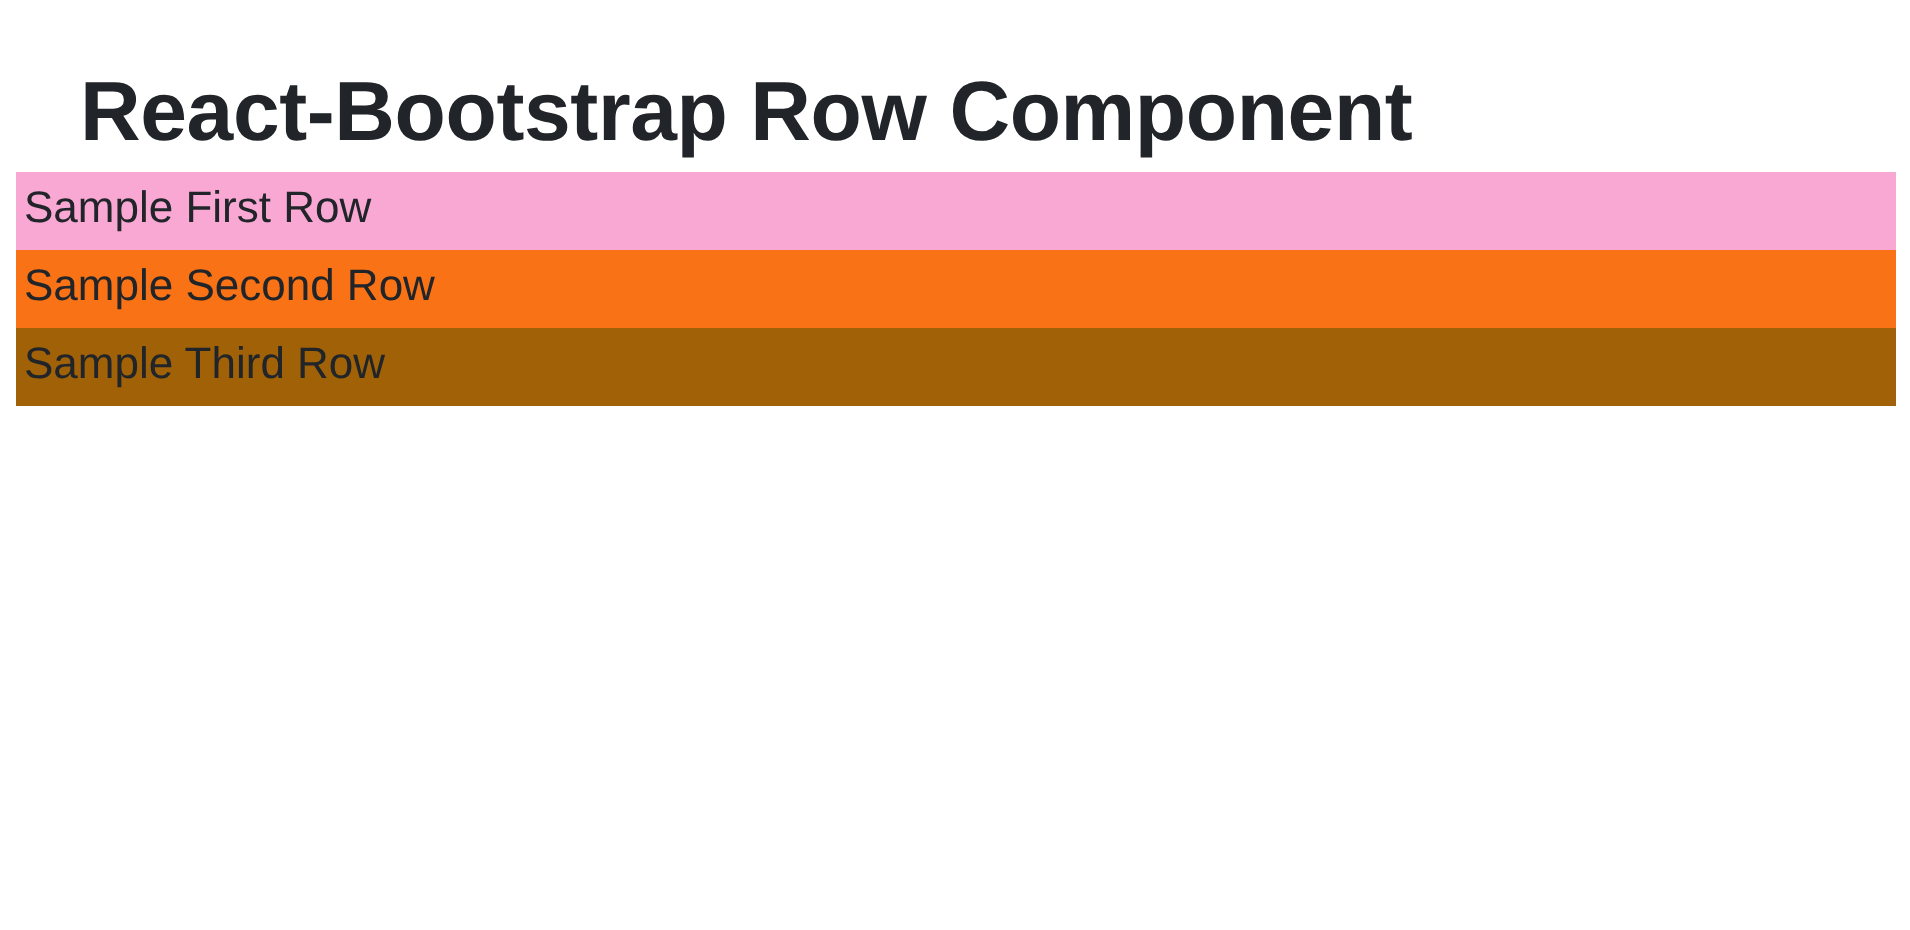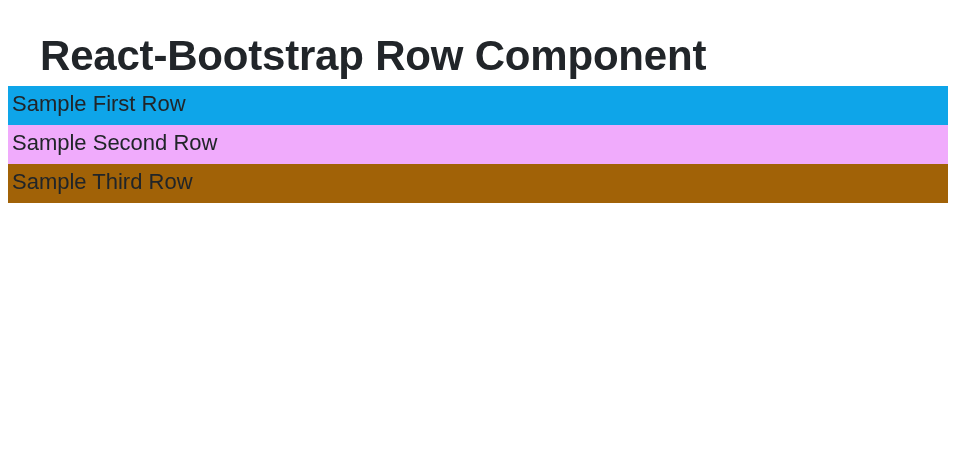--- a/index.html
+++ b/index.html
@@ -61,25 +61,25 @@
 </head>
 <body>
 
 <div class="page">
   <div class="container">
 
     <h1 class="page-title">React-Bootstrap Row Component</h1>
 
     <div class="rows-wrap">
 
-      <div class="row-band" style="background:#0ea5e9">
+      <div class="row-band" style="background:#f9a8d4">
         <span class="row-label">Sample First Row</span>
       </div>
 
-      <div class="row-band" style="background:#f0abfc">
+      <div class="row-band" style="background:#f97316">
         <span class="row-label">Sample Second Row</span>
       </div>
 
       <div class="row-band" style="background:#a16207">
         <span class="row-label">Sample Third Row</span>
       </div>
 
     </div>
   </div>
 </div>

